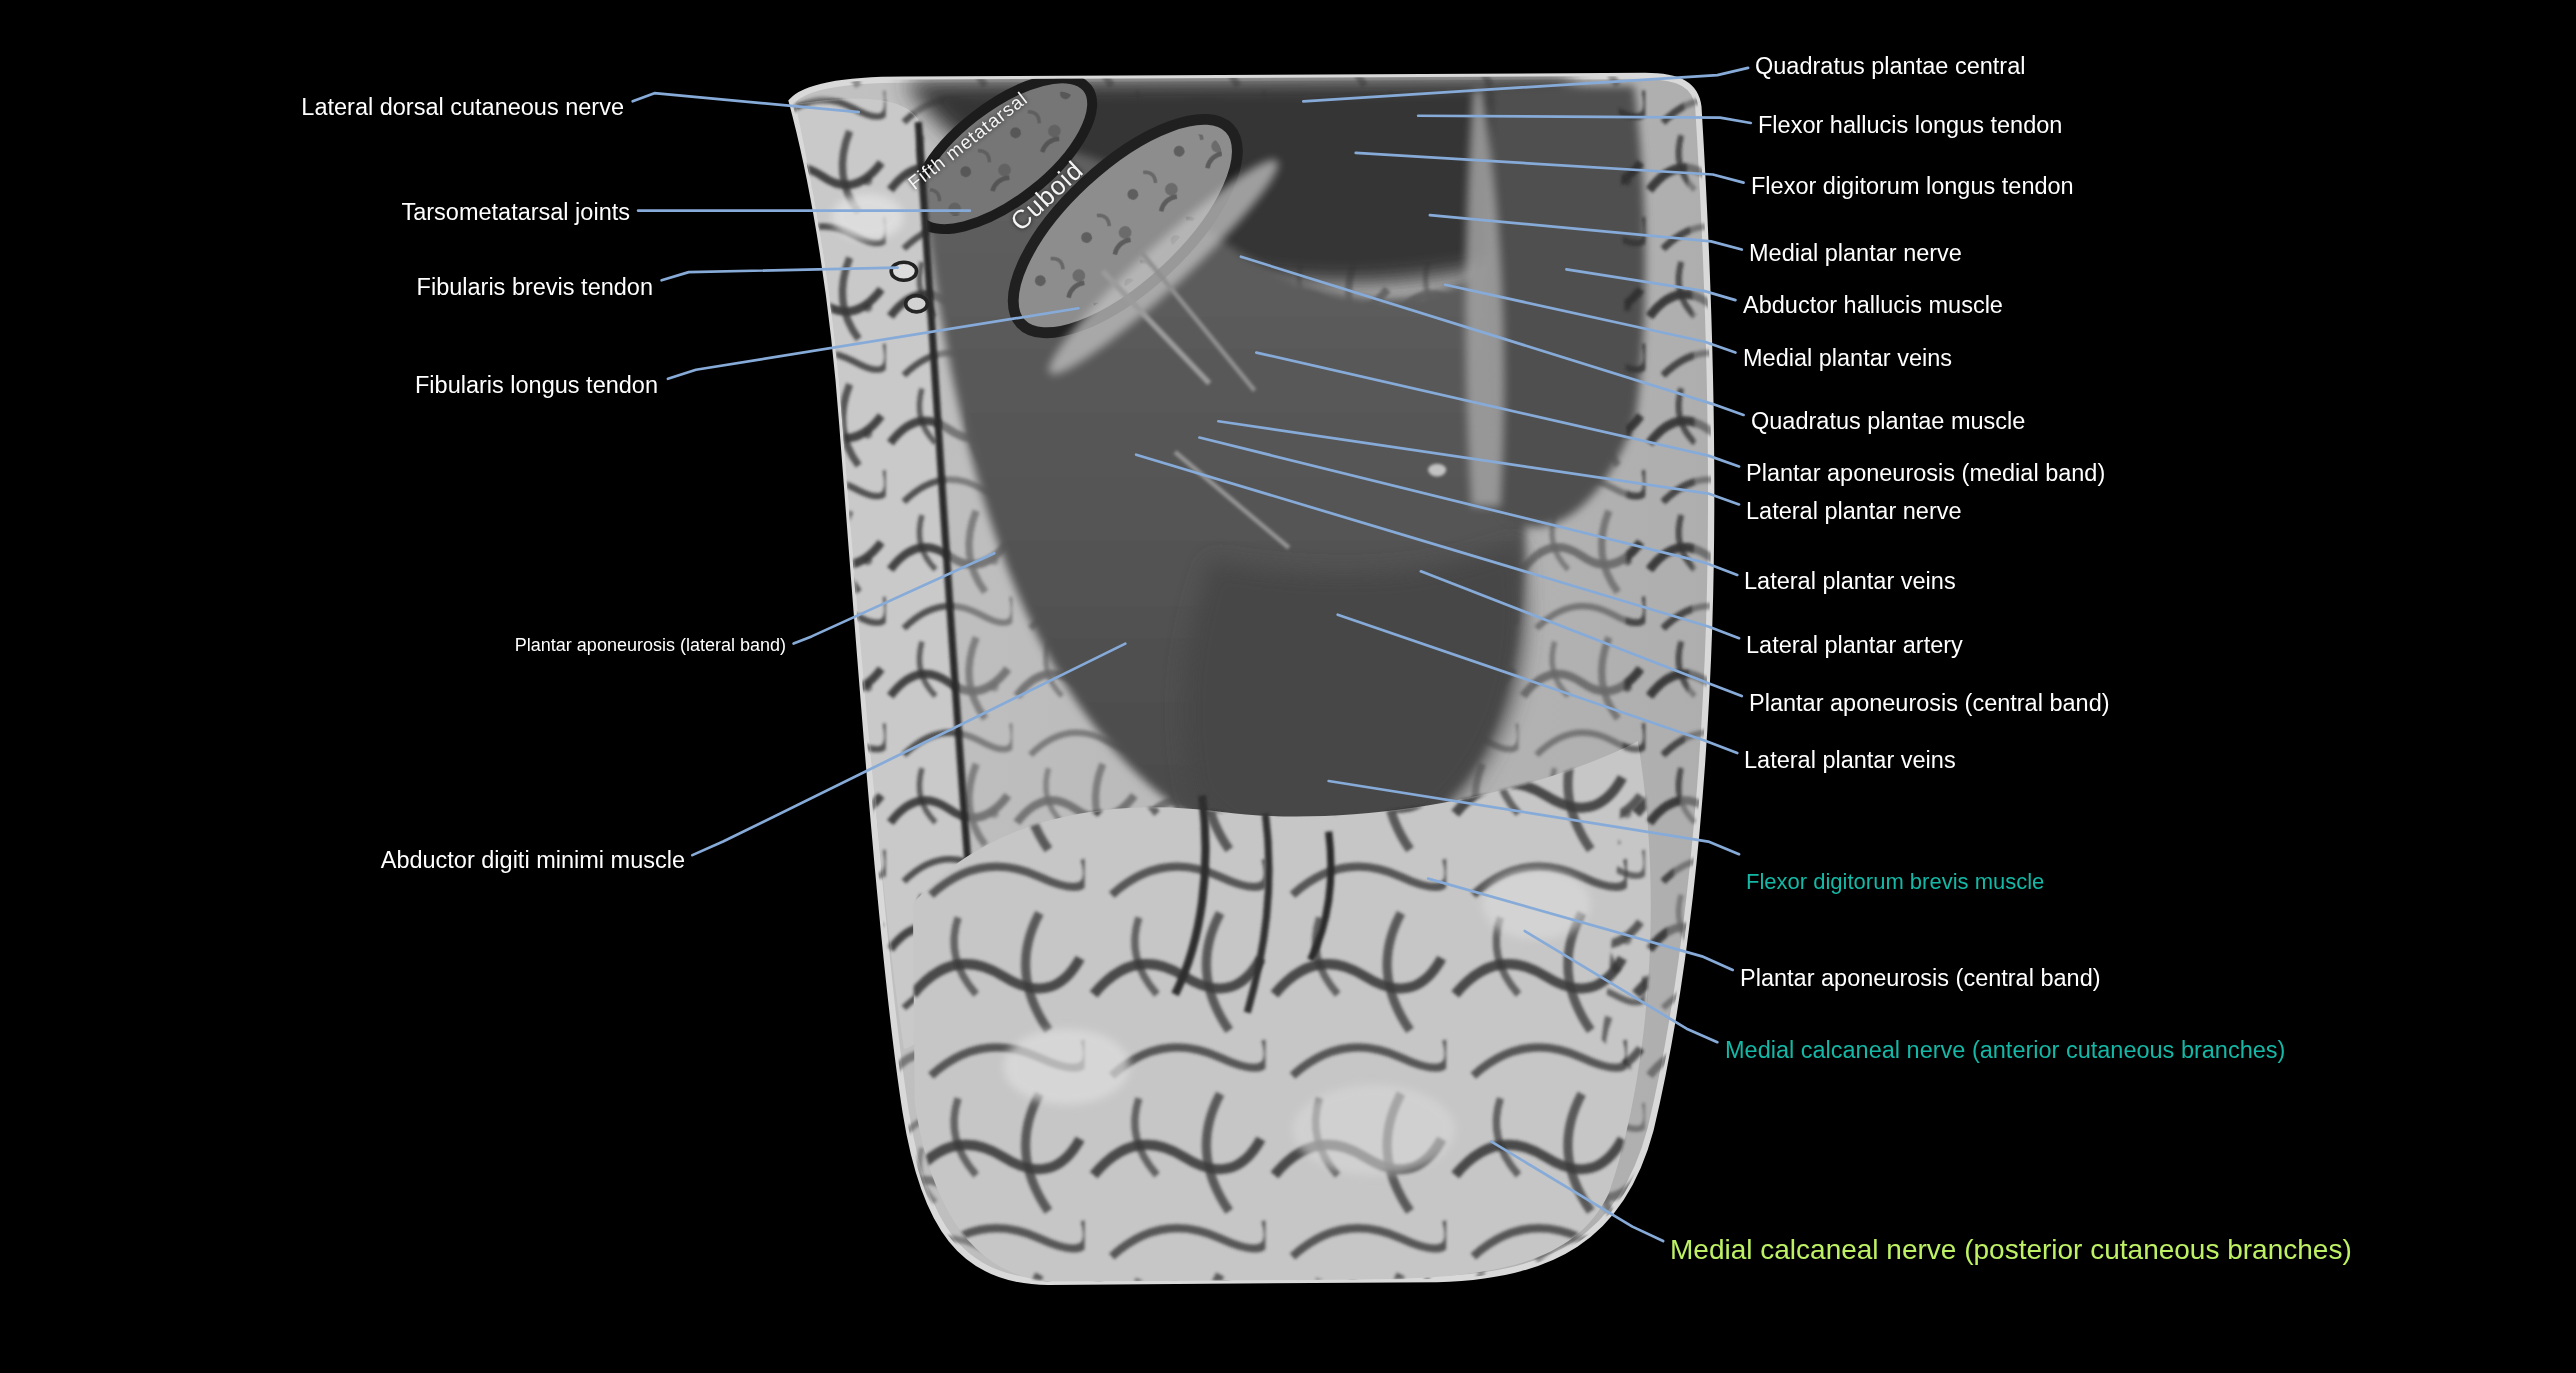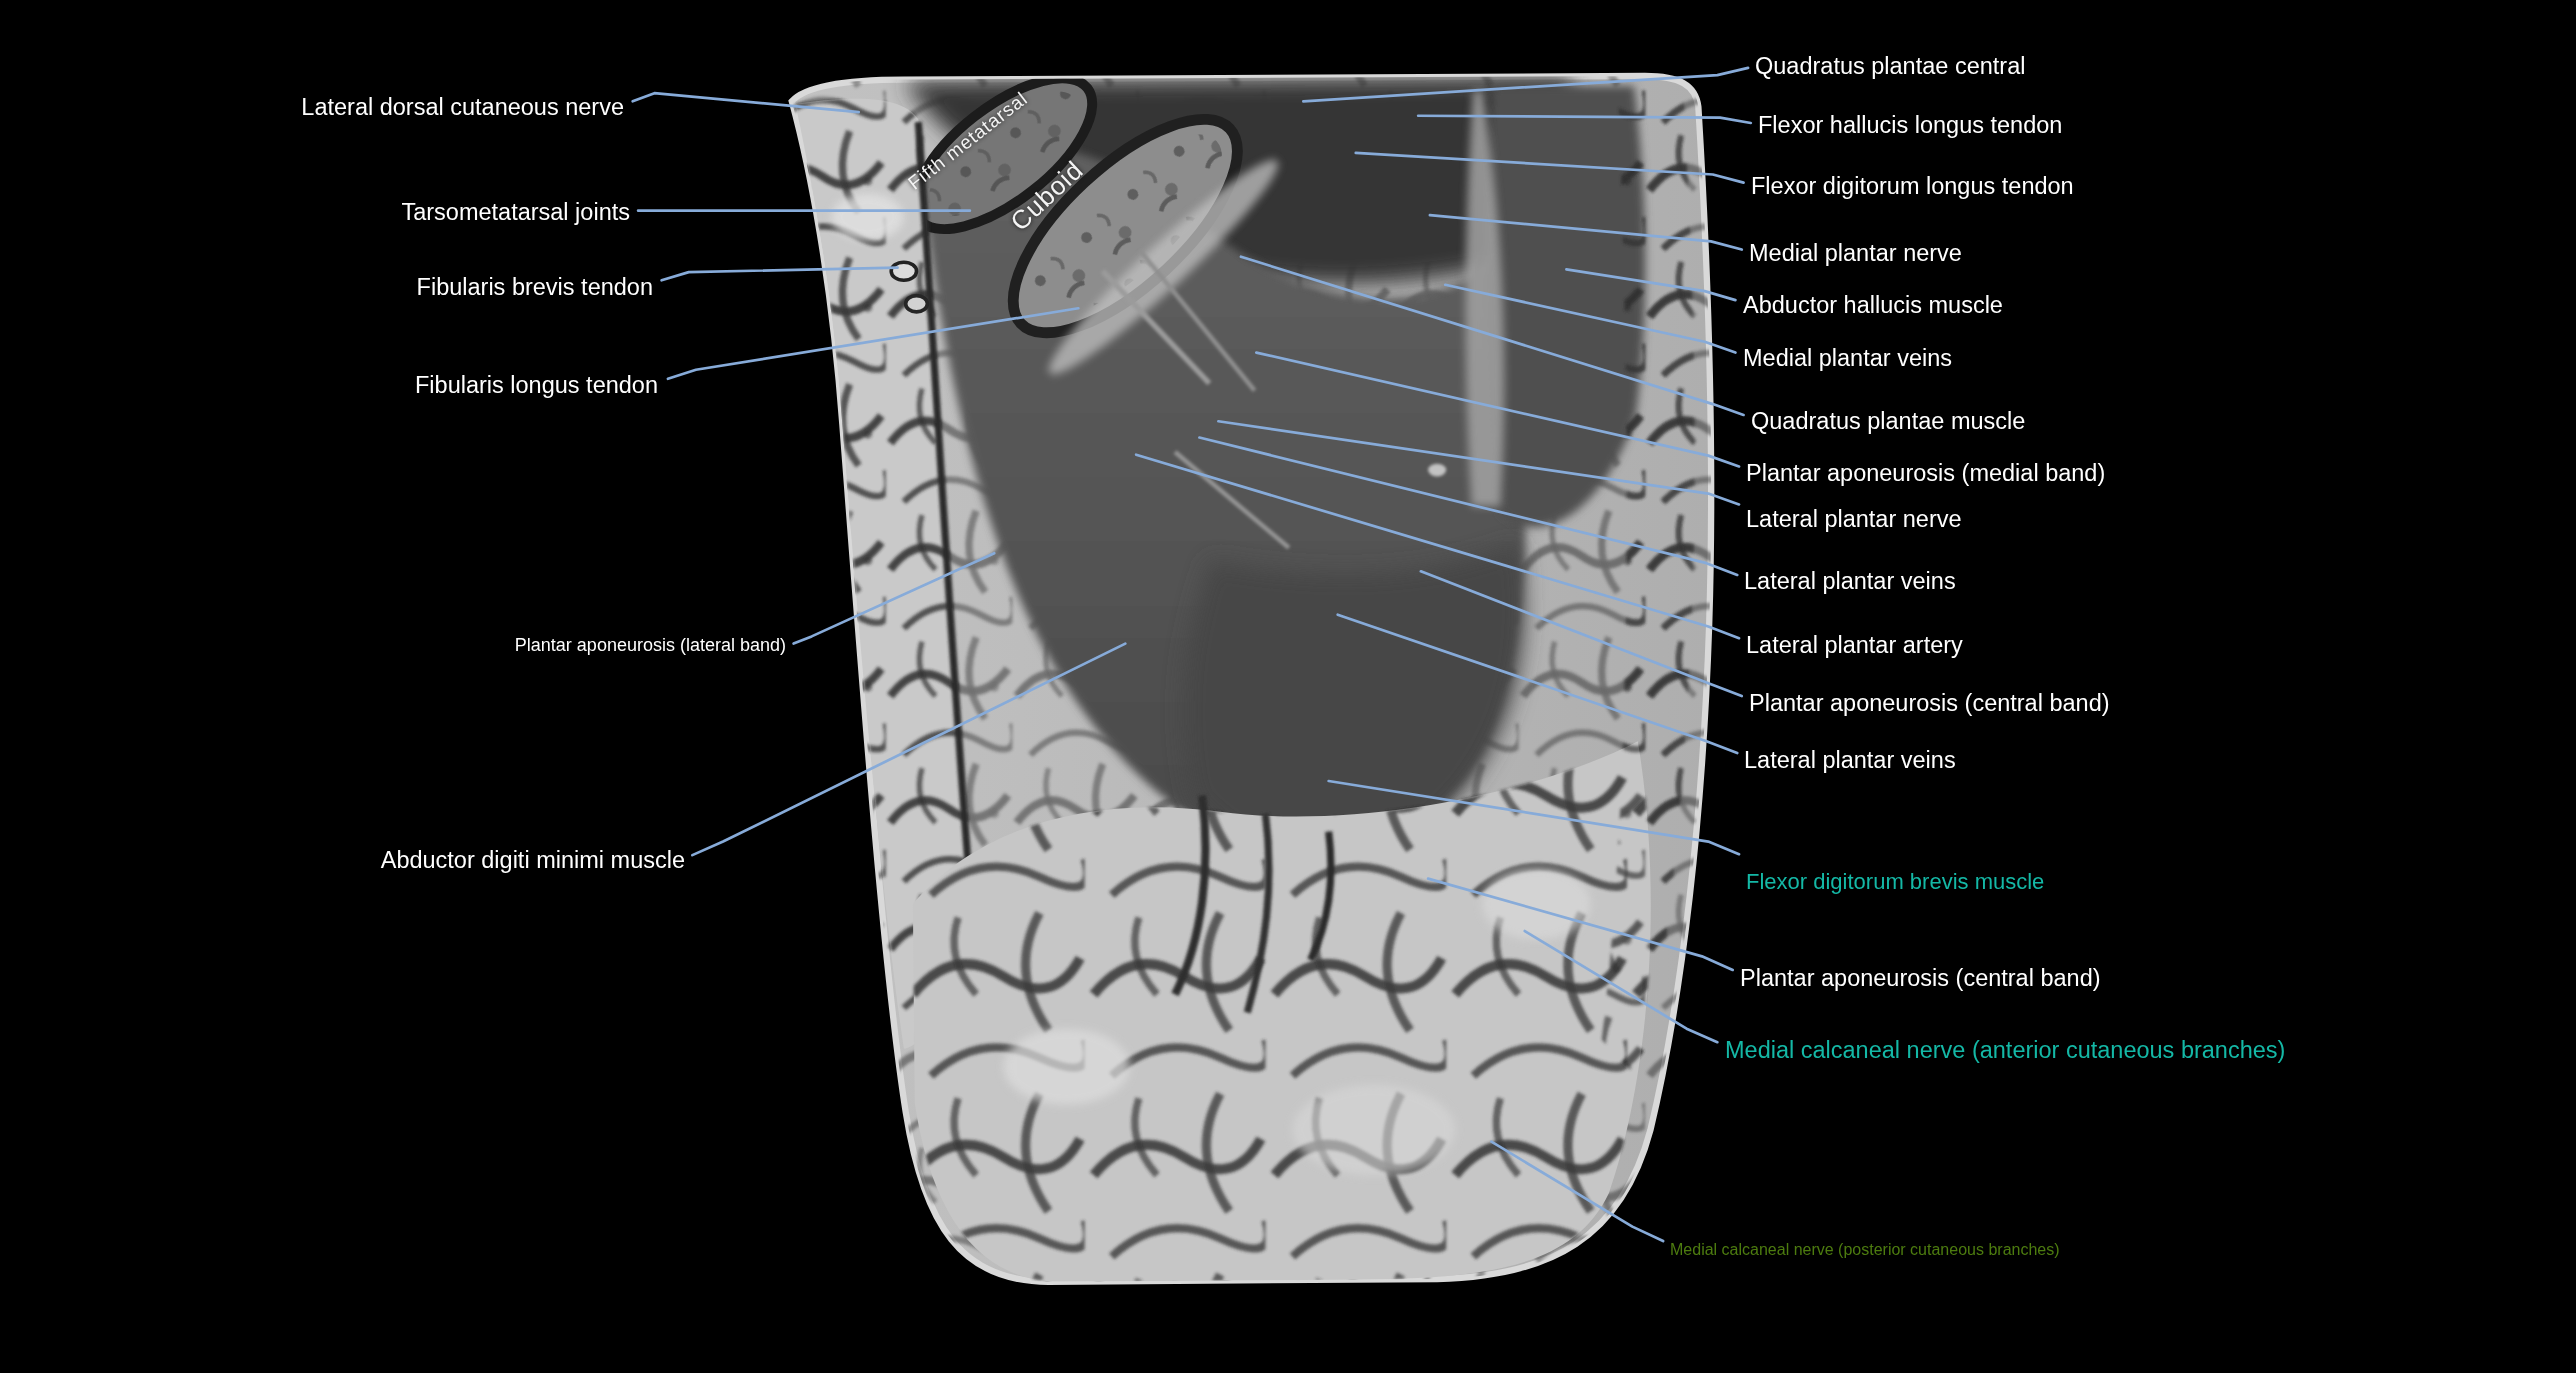--- a/index.html
+++ b/index.html
@@ -191,29 +191,29 @@
       <div class="anat-label left" style="left: 786px; top: 645px; color: rgb(255, 255, 255); font-size: 18px;">Plantar aponeurosis (lateral band)</div>
       <div class="anat-label left" style="left: 685px; top: 860px; color: rgb(255, 255, 255); font-size: 23.5px;">Abductor digiti minimi muscle</div>
       <div class="anat-label right" style="left: 1755px; top: 66px; color: rgb(255, 255, 255); font-size: 23.5px;">Quadratus plantae central</div>
       <div class="anat-label right" style="left: 1758px; top: 125px; color: rgb(255, 255, 255); font-size: 23.5px;">Flexor hallucis longus tendon</div>
       <div class="anat-label right" style="left: 1751px; top: 186px; color: rgb(255, 255, 255); font-size: 23.5px;">Flexor digitorum longus tendon</div>
       <div class="anat-label right" style="left: 1749px; top: 253px; color: rgb(255, 255, 255); font-size: 23.5px;">Medial plantar nerve</div>
       <div class="anat-label right" style="left: 1743px; top: 305px; color: rgb(255, 255, 255); font-size: 23.5px;">Abductor hallucis muscle</div>
       <div class="anat-label right" style="left: 1743px; top: 358px; color: rgb(255, 255, 255); font-size: 23.5px;">Medial plantar veins</div>
       <div class="anat-label right" style="left: 1751px; top: 421px; color: rgb(255, 255, 255); font-size: 23.5px;">Quadratus plantae muscle</div>
       <div class="anat-label right" style="left: 1746px; top: 473px; color: rgb(255, 255, 255); font-size: 23.5px;">Plantar aponeurosis (medial band)</div>
-      <div class="anat-label right" style="left: 1746px; top: 511px; color: rgb(255, 255, 255); font-size: 23.5px; margin-top: 8px;">Lateral plantar nerve</div>
+      <div class="anat-label right" style="left: 1746px; top: 511px; color: rgb(255, 255, 255); font-size: 23.5px;">Lateral plantar nerve</div>
       <div class="anat-label right" style="left: 1744px; top: 581px; color: rgb(255, 255, 255); font-size: 23.5px;">Lateral plantar veins</div>
       <div class="anat-label right" style="left: 1746px; top: 645px; color: rgb(255, 255, 255); font-size: 23.5px;">Lateral plantar artery</div>
       <div class="anat-label right" style="left: 1749px; top: 703px; color: rgb(255, 255, 255); font-size: 23.5px;">Plantar aponeurosis (central band)</div>
       <div class="anat-label right" style="left: 1744px; top: 760px; color: rgb(255, 255, 255); font-size: 23.5px;">Lateral plantar veins</div>
       <div class="anat-label right" style="left: 1746px; top: 861px; color: #14b8a6; font-size: 22px; margin-top: 20px;">Flexor digitorum brevis muscle</div>
       <div class="anat-label right" style="left: 1740px; top: 978px; color: rgb(255, 255, 255); font-size: 23.5px;">Plantar aponeurosis (central band)</div>
       <div class="anat-label right" style="left: 1725px; top: 1050px; color: #14b8a6; font-size: 23.5px;">Medial calcaneal nerve (anterior cutaneous branches)</div>
-      <div class="anat-label right" style="left: 1670px; top: 1249px; color: #4d7c0f; font-size: 16px;">Medial calcaneal nerve (posterior cutaneous branches)</div>
+      <div class="anat-label right" style="left: 1670px; top: 1249px; color: #bef264; font-size: 28px;">Medial calcaneal nerve (posterior cutaneous branches)</div>
     </div>
 
   <div id="bone-layer" class="layer">
       <div class="bone-label" style="left: 968px; top: 141px; font-size: 19px; transform: translate(-50%, -50%) rotate(-38deg);">Fifth metatarsal</div>
       <div class="bone-label" style="left: 1047px; top: 196px; font-size: 26px; transform: translate(-50%, -50%) rotate(-43deg);">Cuboid</div>
     </div>
 
 </div>
 
 

